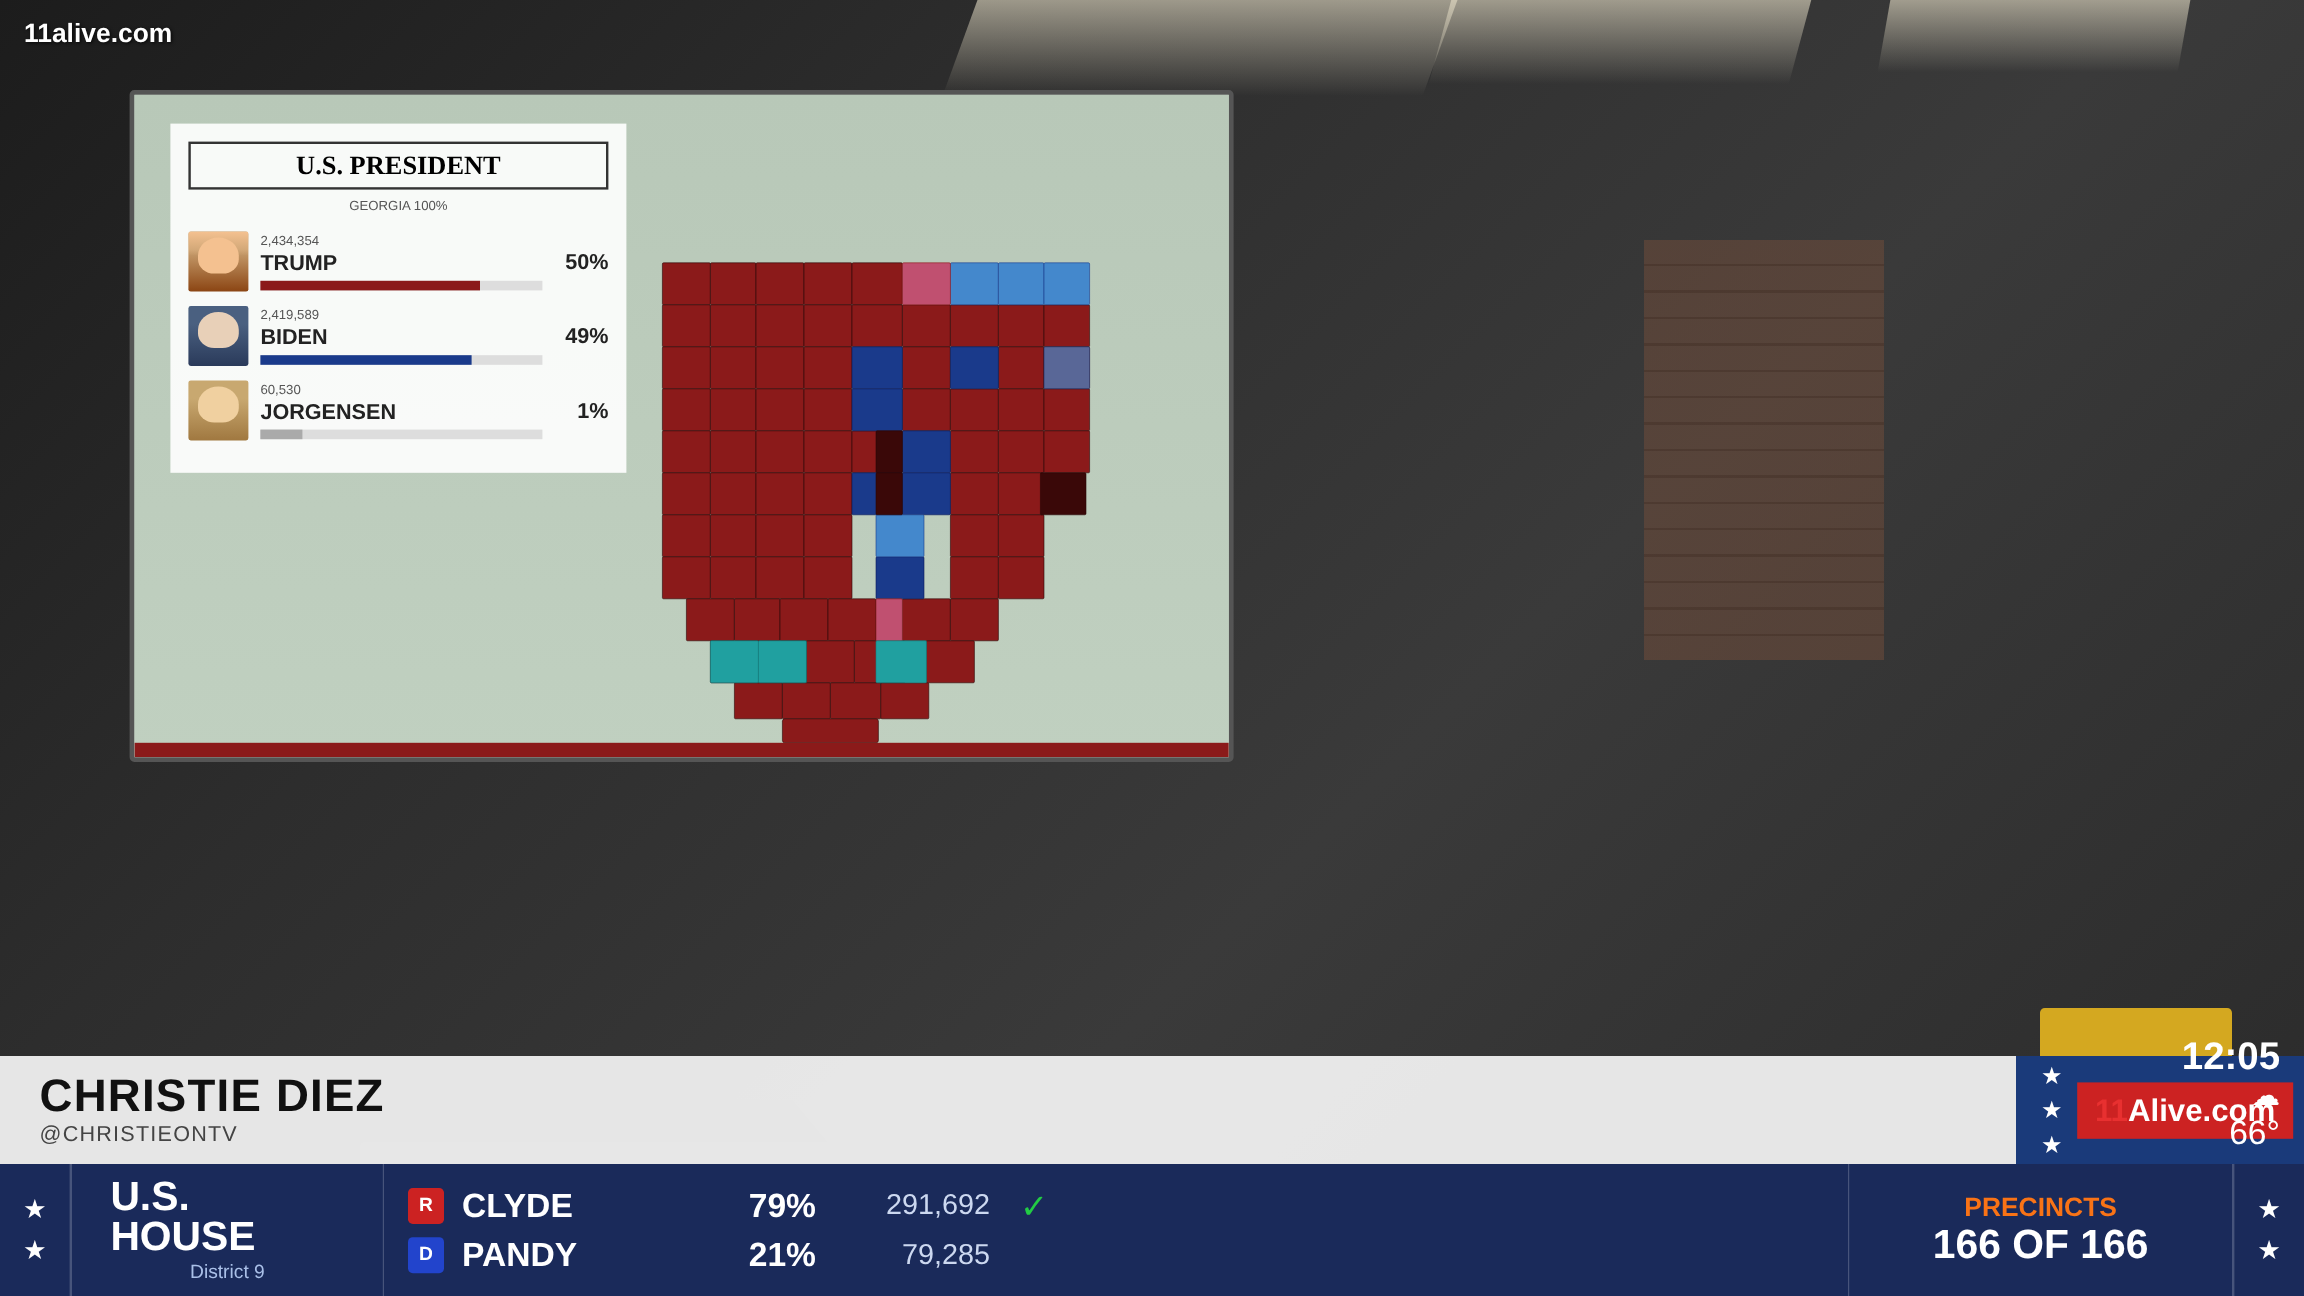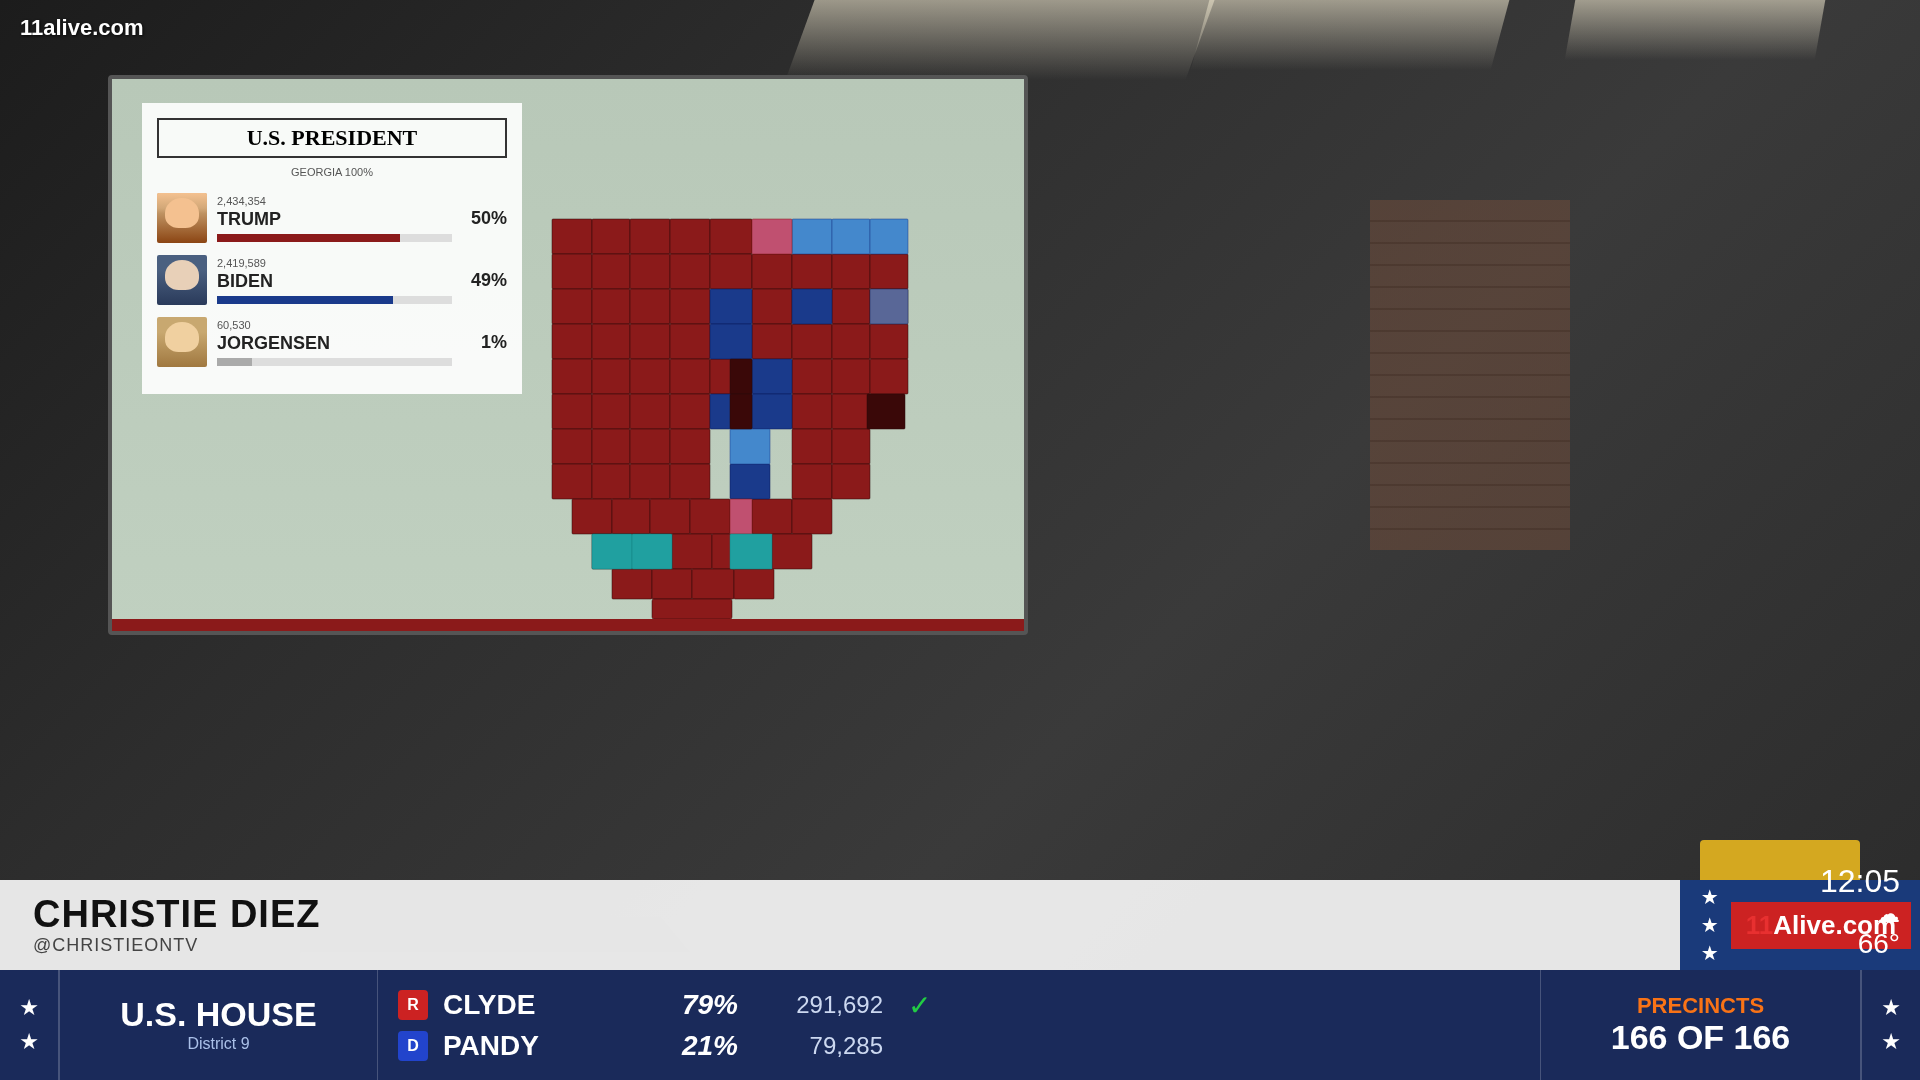--- a/index.html
+++ b/index.html
@@ -300,21 +300,21 @@
       background: #1a2a5a;
       display: flex;
       flex-direction: column;
       align-items: center;
       justify-content: center;
       gap: 8px;
       border-right: 2px solid rgba(255,255,255,0.2);
     }
 
     .ticker-house-section {
-      width: 318px;
+      width: 260px;
       display: flex;
       flex-direction: column;
       align-items: center;
       justify-content: center;
       padding: 10px 32px;
       border-right: 1px solid rgba(255,255,255,0.2);
     }
 
     .ticker-house-title {
       font-size: 34px;
@@ -366,21 +366,20 @@
       color: white;
       min-width: 200px;
     }
 
     .ticker-pct {
       font-size: 28px;
       font-weight: 700;
       color: white;
       min-width: 80px;
       text-align: right;
-      font-style: italic;
     }
 
     .ticker-votes {
       font-size: 24px;
       color: #ccd8f0;
       min-width: 130px;
       text-align: right;
     }
 
     .checkmark {
@@ -427,21 +426,21 @@
     .weather-area {
       position: absolute;
       bottom: 120px;
       right: 20px;
       text-align: right;
       color: white;
     }
 
     .weather-time {
       font-size: 32px;
-      font-weight: normal;
+      font-weight: bold;
     }
 
     .weather-icon {
       font-size: 24px;
     }
 
     .weather-temp {
       font-size: 28px;
     }
 

